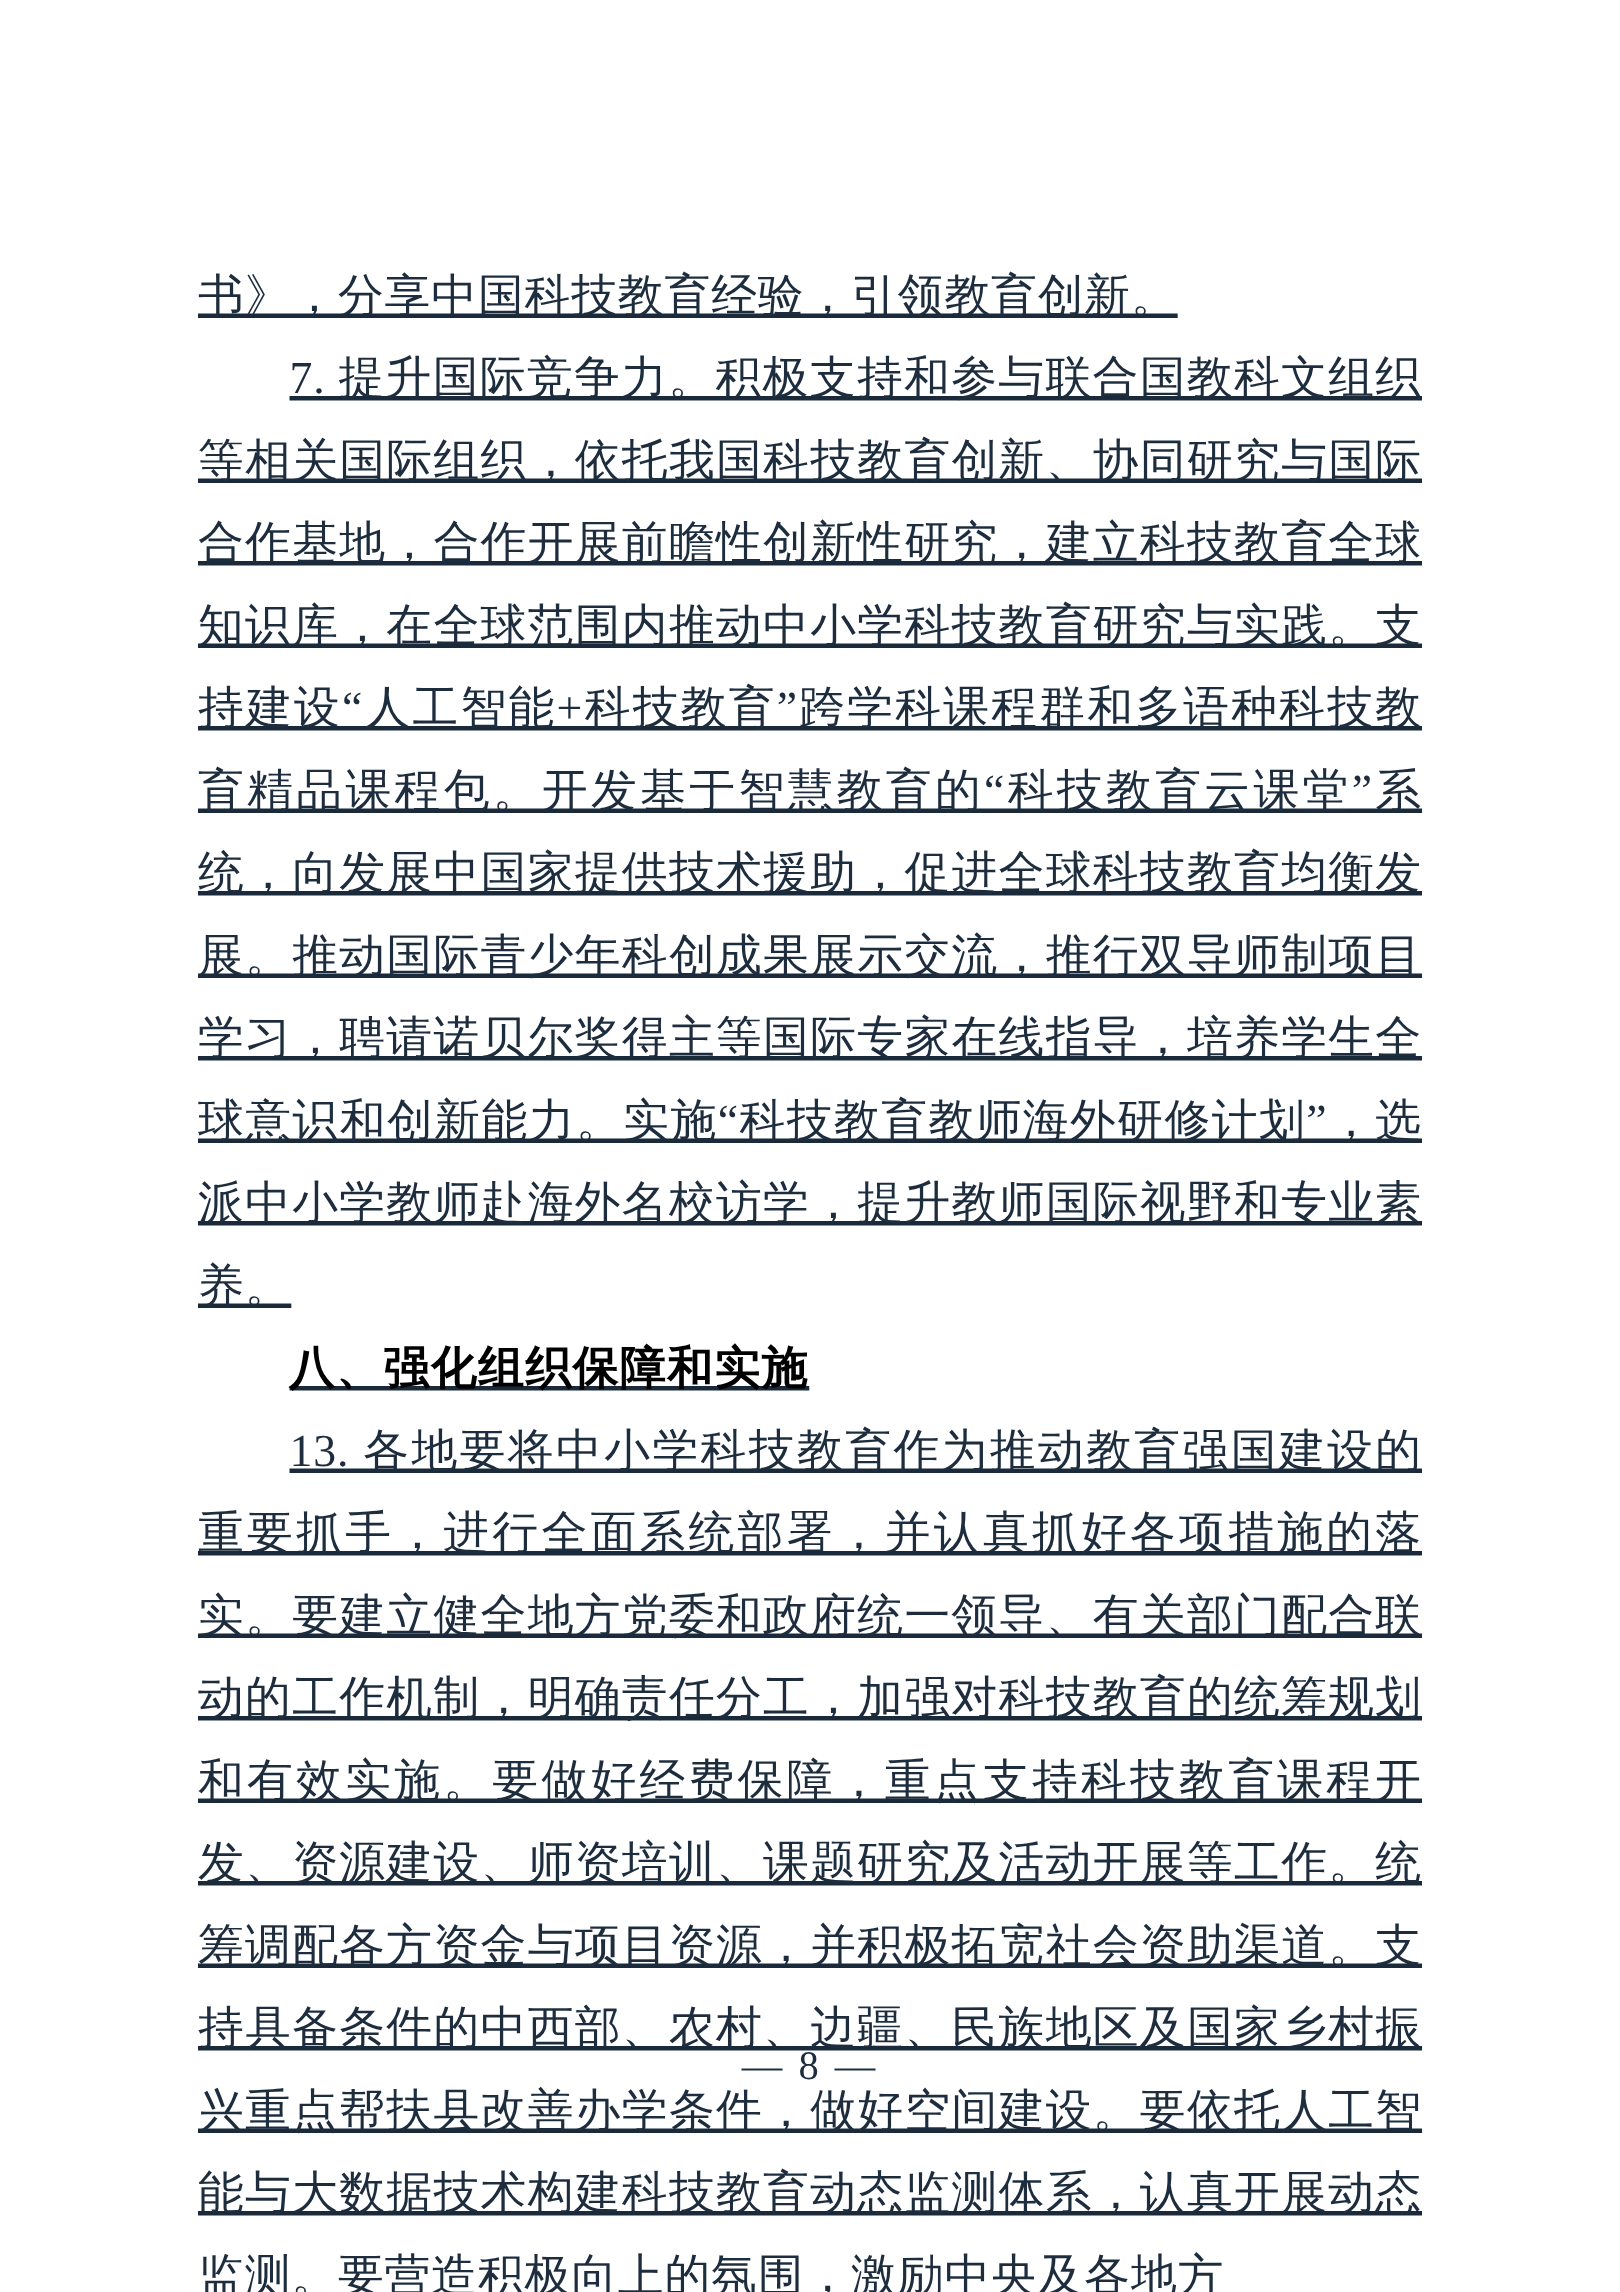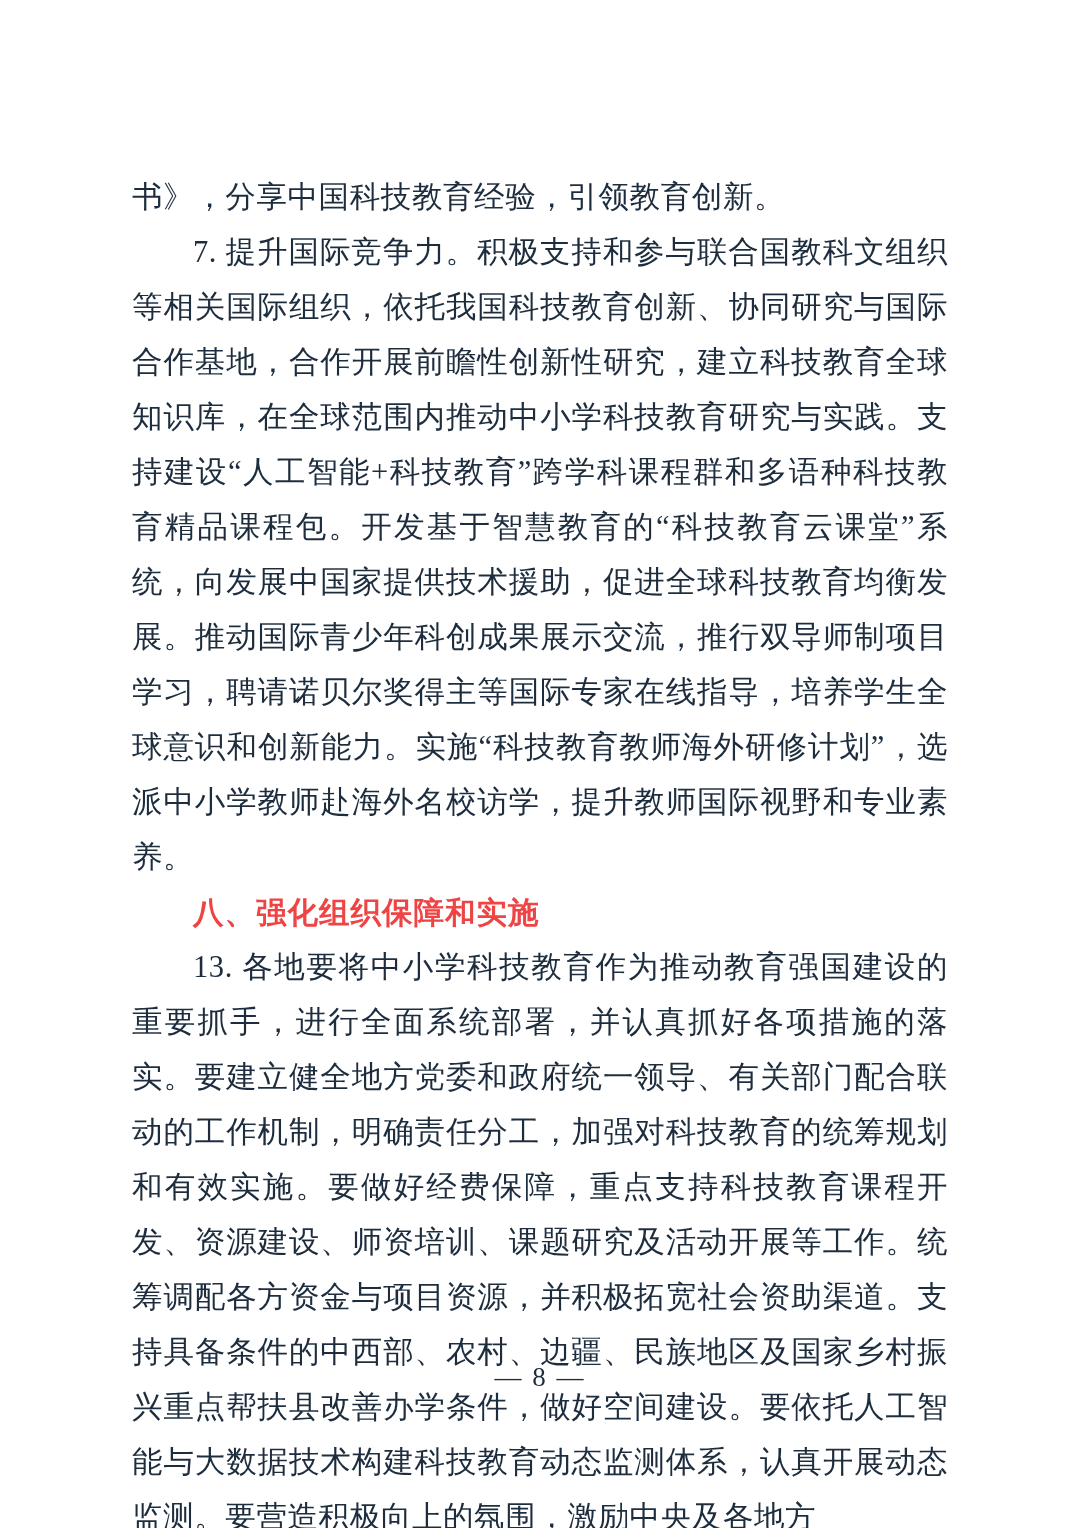--- a/index.html
+++ b/index.html
@@ -15,20 +15,21 @@
     color: #1b2a3a;
     overflow: hidden;
   }
   .page {
     position: absolute;
     top: 0; left: 0;
     width: 1080px;
     height: 1528px;
     box-sizing: border-box;
     padding: 170px 132px 0 132px;
+    text-decoration: underline;
   }
   .doc-body {
     font-size: 30.5px;
     line-height: 55px;
     letter-spacing: 0.6px;
     color: #1d2d3e;
     text-align: justify;
     text-justify: inter-ideograph;
   }
   p.para {
@@ -39,21 +40,21 @@
     text-indent: 61px;
   }
   h2.section-heading {
     margin: 0;
     padding: 0;
     font-size: 30.5px;
     line-height: 55px;
     font-weight: bold;
     text-indent: 61px;
     font-family: "Liberation Sans", "DejaVu Sans", sans-serif;
-    color: #ef4444;
+    color: #000000;
     letter-spacing: 1px;
   }
   .page-number {
     position: absolute;
     left: 0;
     right: 0;
     top: 1362px;
     text-align: center;
     font-size: 27px;
     color: #1d2d3e;

